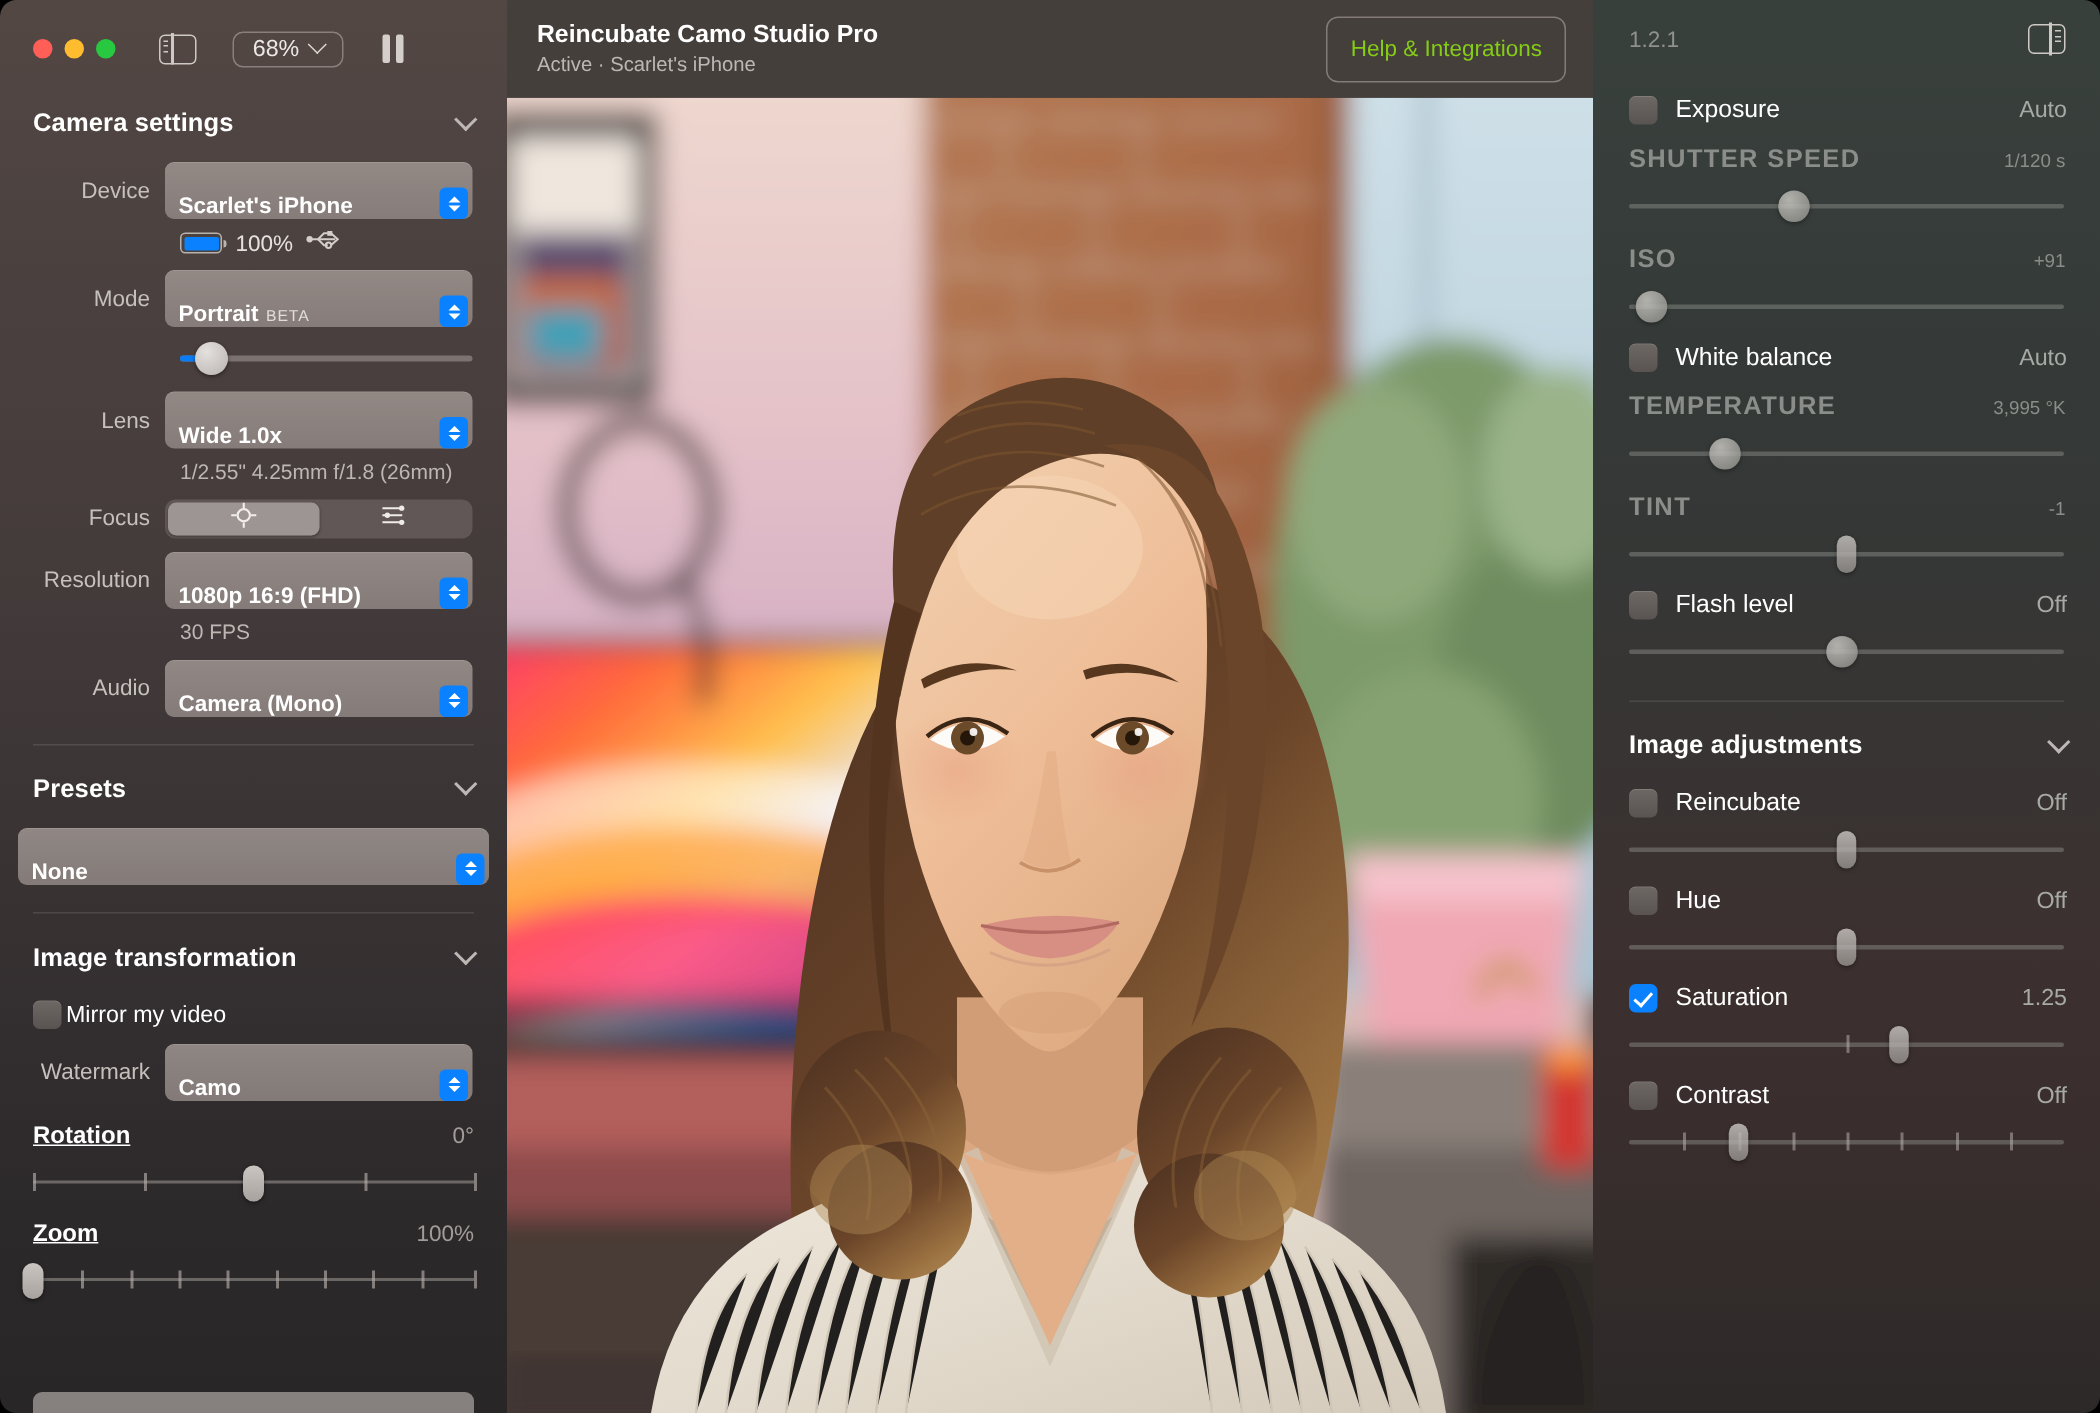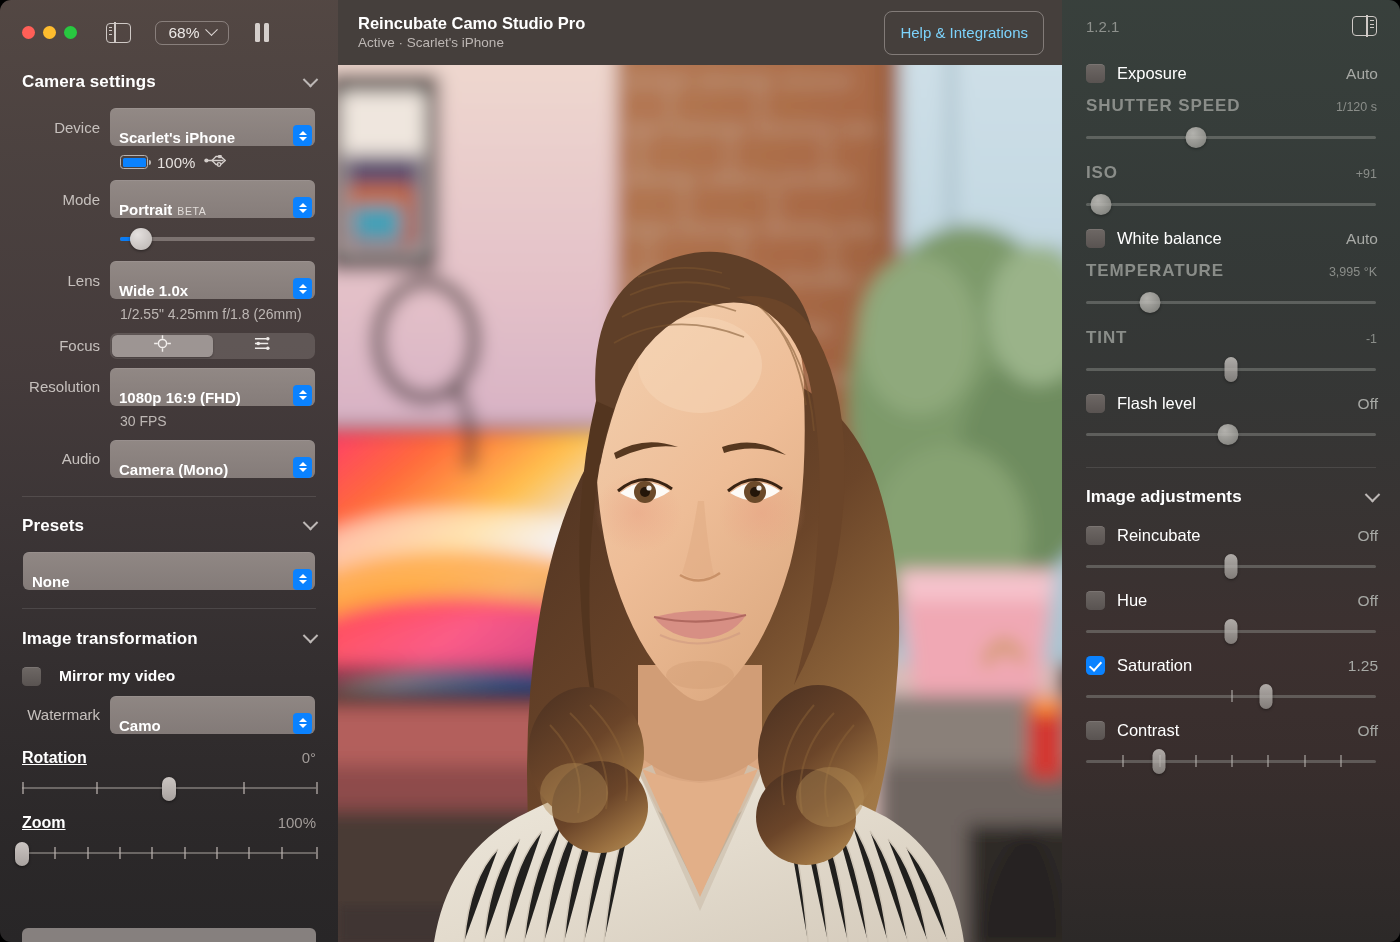--- a/index.html
+++ b/index.html
@@ -275,31 +275,30 @@
     box-shadow: 0 1px 2px rgba(0,0,0,0.3);
   }
 
   .divider {
     height: 1px;
     background: rgba(255,255,255,0.11);
     margin: 18px 22px 0 22px;
   }
 
   .full-select-row {
-    padding: 0 23px;
+    padding: 0 12px;
     margin-top: 9px;
   }
   .full-select-row .select { width: 100%; }
 
   .check-row {
-    display: flex; align-items: flex-start;
+    display: flex; align-items: flex-end;
     padding: 0 22px;
     margin-top: 11px;
-    gap: 18px;
-    font-weight: bold;
+    gap: 3px;
   }
   .cbx {
     width: 19px; height: 19px;
     border-radius: 4.5px;
     background: linear-gradient(180deg,#6e6865,#595351);
     box-shadow: 0 0.5px 0 rgba(255,255,255,0.18) inset;
     flex: 0 0 19px;
     position: relative;
   }
   .cbx.on {
@@ -377,21 +376,21 @@
   }
   .hdr-text .h2 {
     color:#bdb7b4; font-size:13.5px; line-height:1.35; margin-top:1px;
   }
   .help-btn {
     margin-left:auto;
     height: 44px; padding: 0 15px;
     border: 1px solid rgba(214,208,204,0.42);
     border-radius: 8px;
     display:flex; align-items:center;
-    color:#7dd3fc; font-size:15px;
+    color:#84cc16; font-size:15px;
   }
   #video {
     position: absolute;
     left: 0; top: 65px;
     width: 724px; height: 877px;
     overflow: hidden;
     background: #4a3b38;
   }
   #video svg { display:block; width:100%; height:100%; }
 

